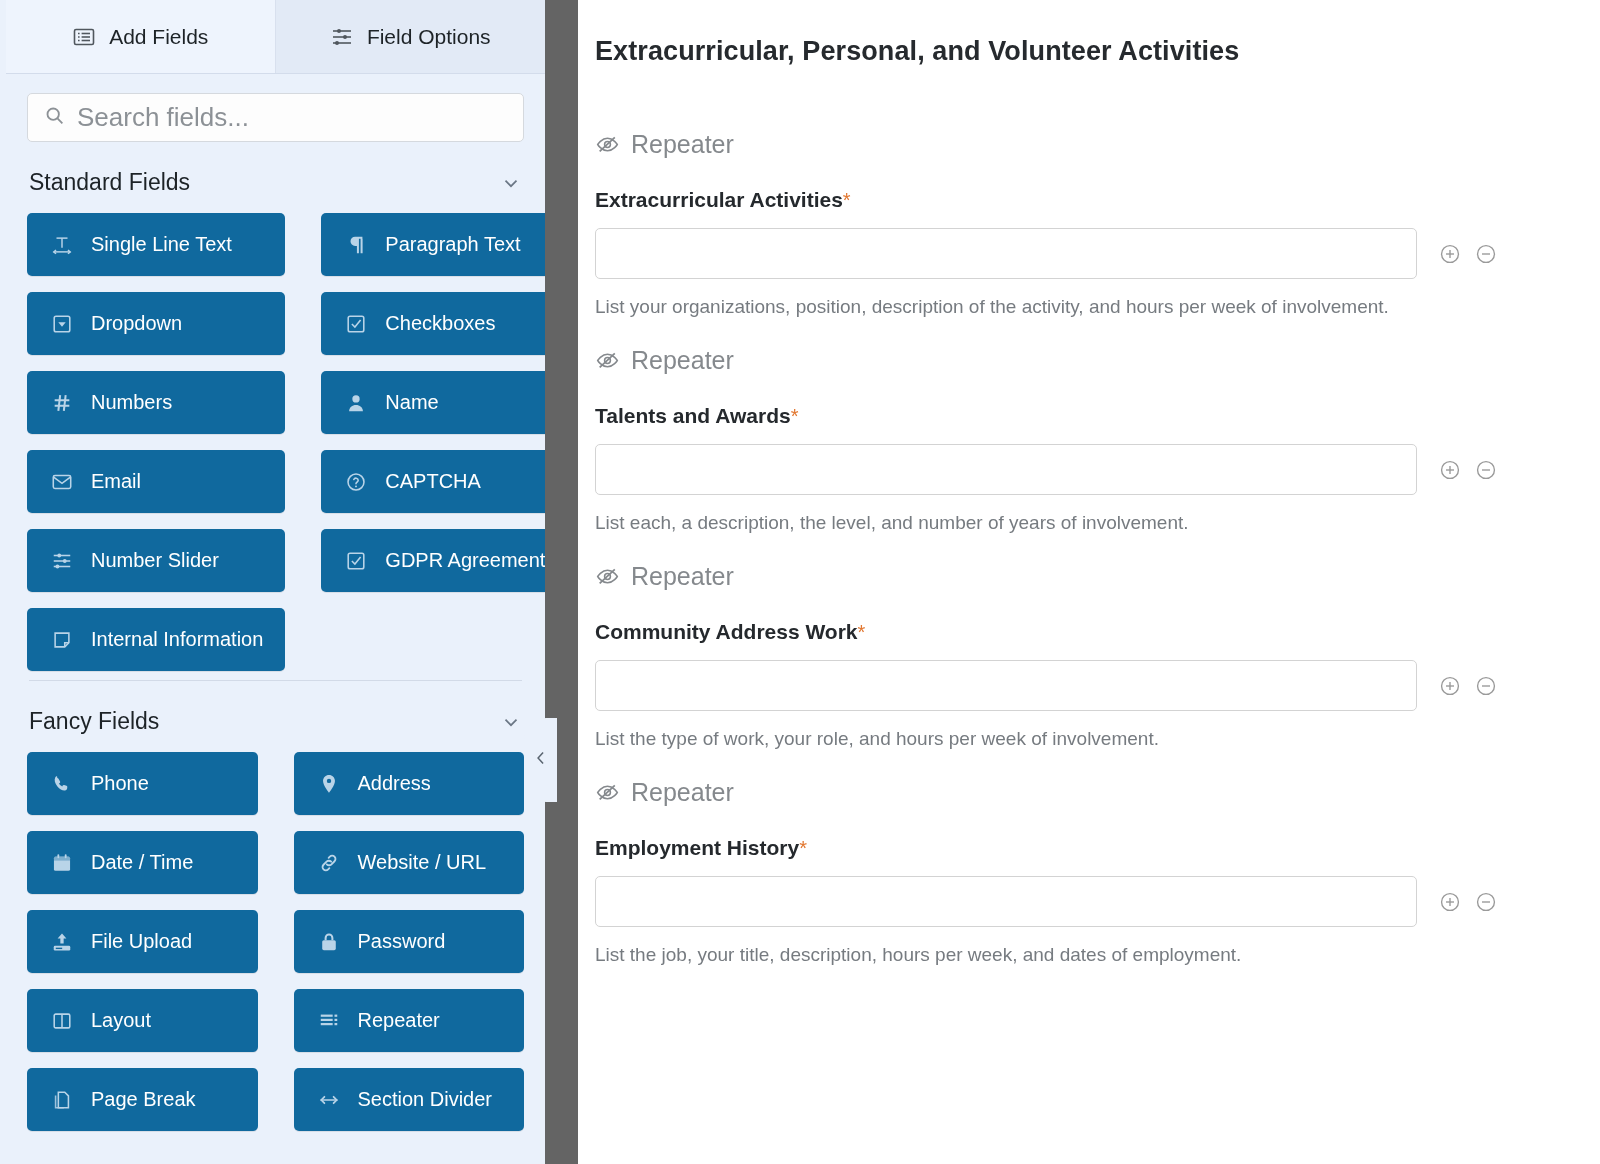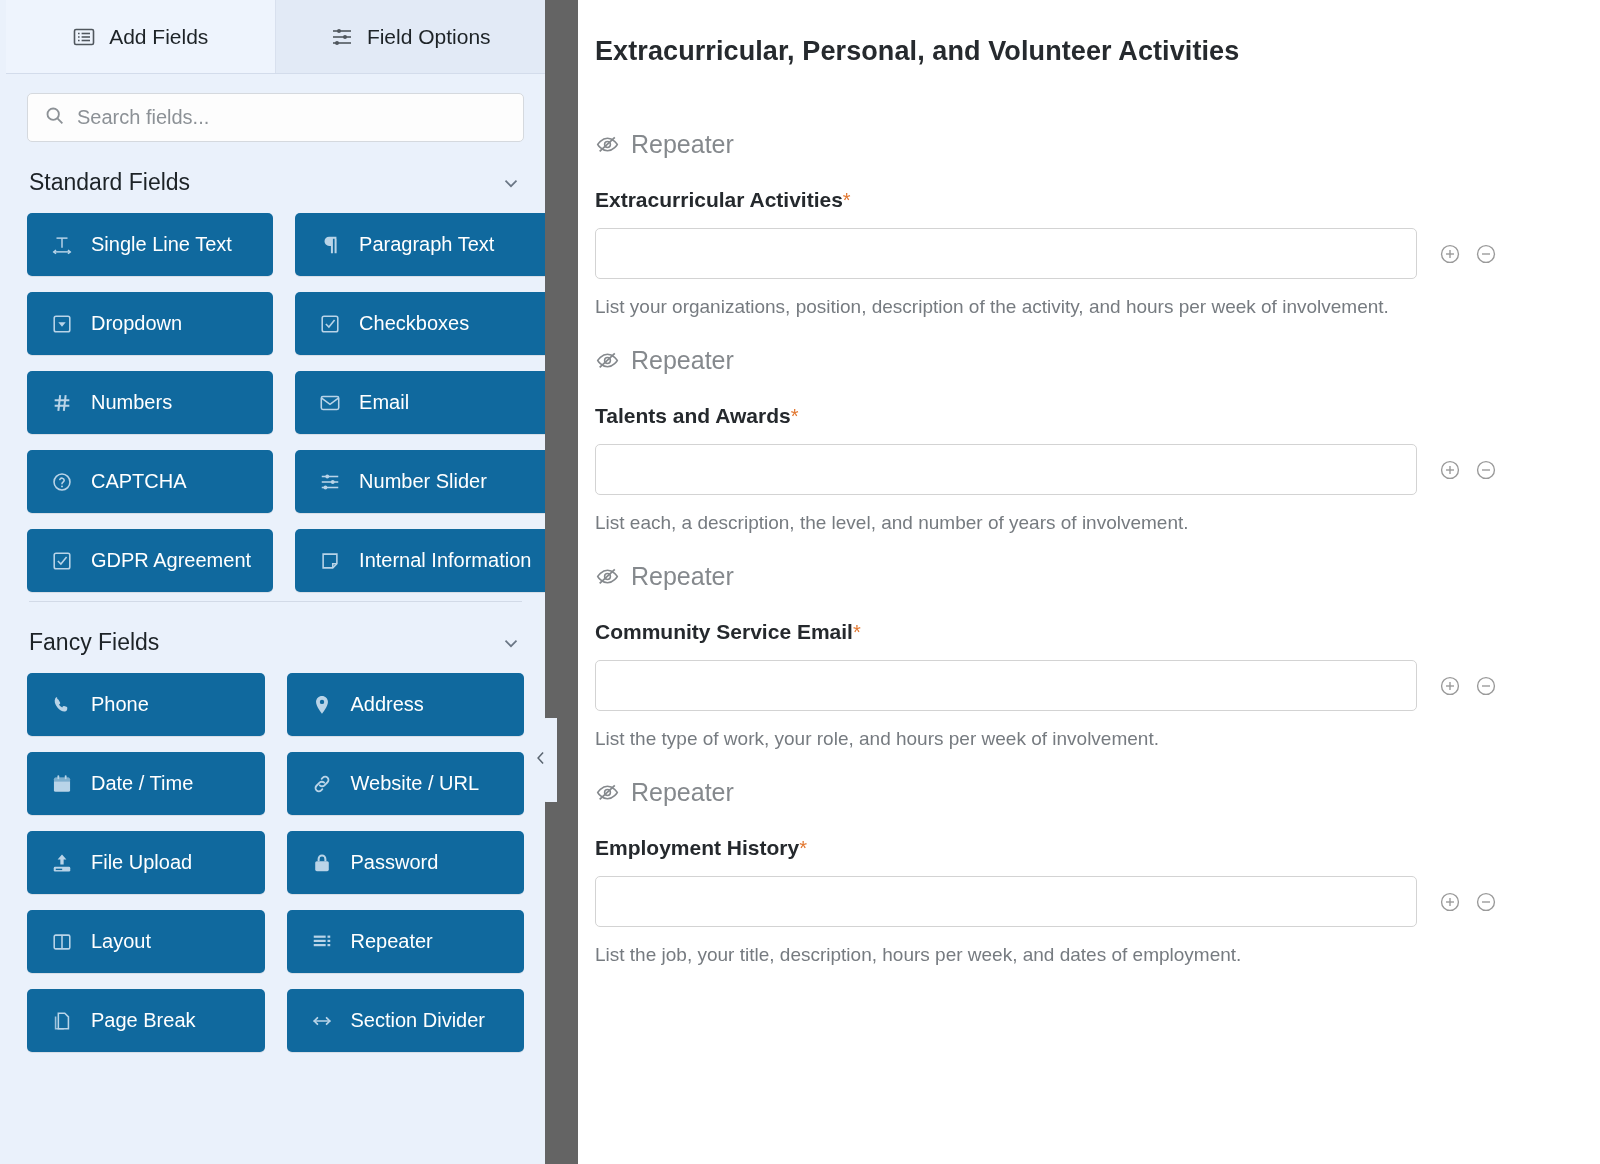--- a/index.html
+++ b/index.html
@@ -70,21 +70,21 @@
     border-radius: 5px;
     display: flex;
     align-items: center;
     padding: 0 16px;
     gap: 12px;
   }
   .search-box input {
     border: none;
     outline: none;
     background: transparent;
-    font-size: 20px;
+    font-size: 26px;
     font-family: "Liberation Sans", sans-serif;
     color: #8b5cf6;
     width: 100%;
   }
   .search-box input::placeholder { color: #8c9196; }
 
   .panel-scroll {
     flex: 1 1 auto;
     overflow: hidden;
     padding: 0 21px;
@@ -106,21 +106,21 @@
 
   .sep {
     height: 1px;
     background: #d2dae7;
     margin: 9px 2px 0 2px;
   }
 
   .field-grid {
     display: grid;
     grid-template-columns: 1fr 1fr;
-    gap: 16px 22px;
+    gap: 16px 36px;
   }
 
   .field-btn {
     height: 63px;
     background: #10699e;
     border: none;
     border-radius: 5px;
     display: flex;
     align-items: center;
     gap: 16px;
@@ -352,20 +352,29 @@
             <svg width="22" height="22" viewBox="0 0 24 24" fill="none" stroke="currentColor" stroke-width="2.2">
               <line x1="4" y1="9" x2="20" y2="9"></line>
                 <line x1="4" y1="15" x2="20" y2="15"></line>
               <line x1="10" y1="3.5" x2="8" y2="20.5"></line>
                 <line x1="16" y1="3.5" x2="14" y2="20.5"></line>
             </svg>
           </span>
           <span class="fb-label">Numbers</span>
         </button>
 
+        <button class="field-btn">
+          <span class="fb-icon">
+            <svg width="22" height="22" viewBox="0 0 24 24" fill="currentColor">
+              <circle cx="12" cy="7.5" r="4"></circle>
+              <path d="M4.5 21c0-4.2 3.4-6.8 7.5-6.8s7.5 2.6 7.5 6.8z"></path>
+            </svg>
+          </span>
+          <span class="fb-label">Name</span>
+        </button>
 
         <button class="field-btn">
           <span class="fb-icon">
             <svg width="22" height="22" viewBox="0 0 24 24" fill="none" stroke="currentColor" stroke-width="1.7">
               <rect x="2.5" y="5" width="19" height="14" rx="1.8"></rect>
               <polyline points="2.5,6.5 12,13.5 21.5,6.5"></polyline>
             </svg>
           </span>
           <span class="fb-label">Email</span>
         </button>
@@ -628,21 +637,21 @@
         <span class="eye-off">
           <svg width="25" height="25" viewBox="0 0 24 24" fill="none" stroke="currentColor" stroke-width="1.5">
             <path d="M2.6 12S6.3 6 12 6s9.4 6 9.4 6-3.7 6-9.4 6-9.4-6-9.4-6z"></path>
             <circle cx="12" cy="12" r="2.8"></circle>
             <line x1="4.5" y1="18.6" x2="19" y2="5.2" stroke-width="1.7"></line>
           </svg>
         </span>
         <span>Repeater</span>
       </div>
       <div class="field-label">
-        <span>Community Service Email</span><span class="req">*</span>
+        <span>Community Address Work</span><span class="req">*</span>
       </div>
       <div class="input-row">
         <input class="text-input" type="text" value="" style="">
         <div class="row-actions">
           <button class="circ-btn">
             <svg width="22" height="22" viewBox="0 0 24 24" fill="none" stroke="currentColor" stroke-width="1.5">
               <circle cx="12" cy="12" r="9.2"></circle>
                 <line x1="12" y1="7.6" x2="12" y2="16.4"></line>
                 <line x1="7.6" y1="12" x2="16.4" y2="12"></line>
             </svg>

